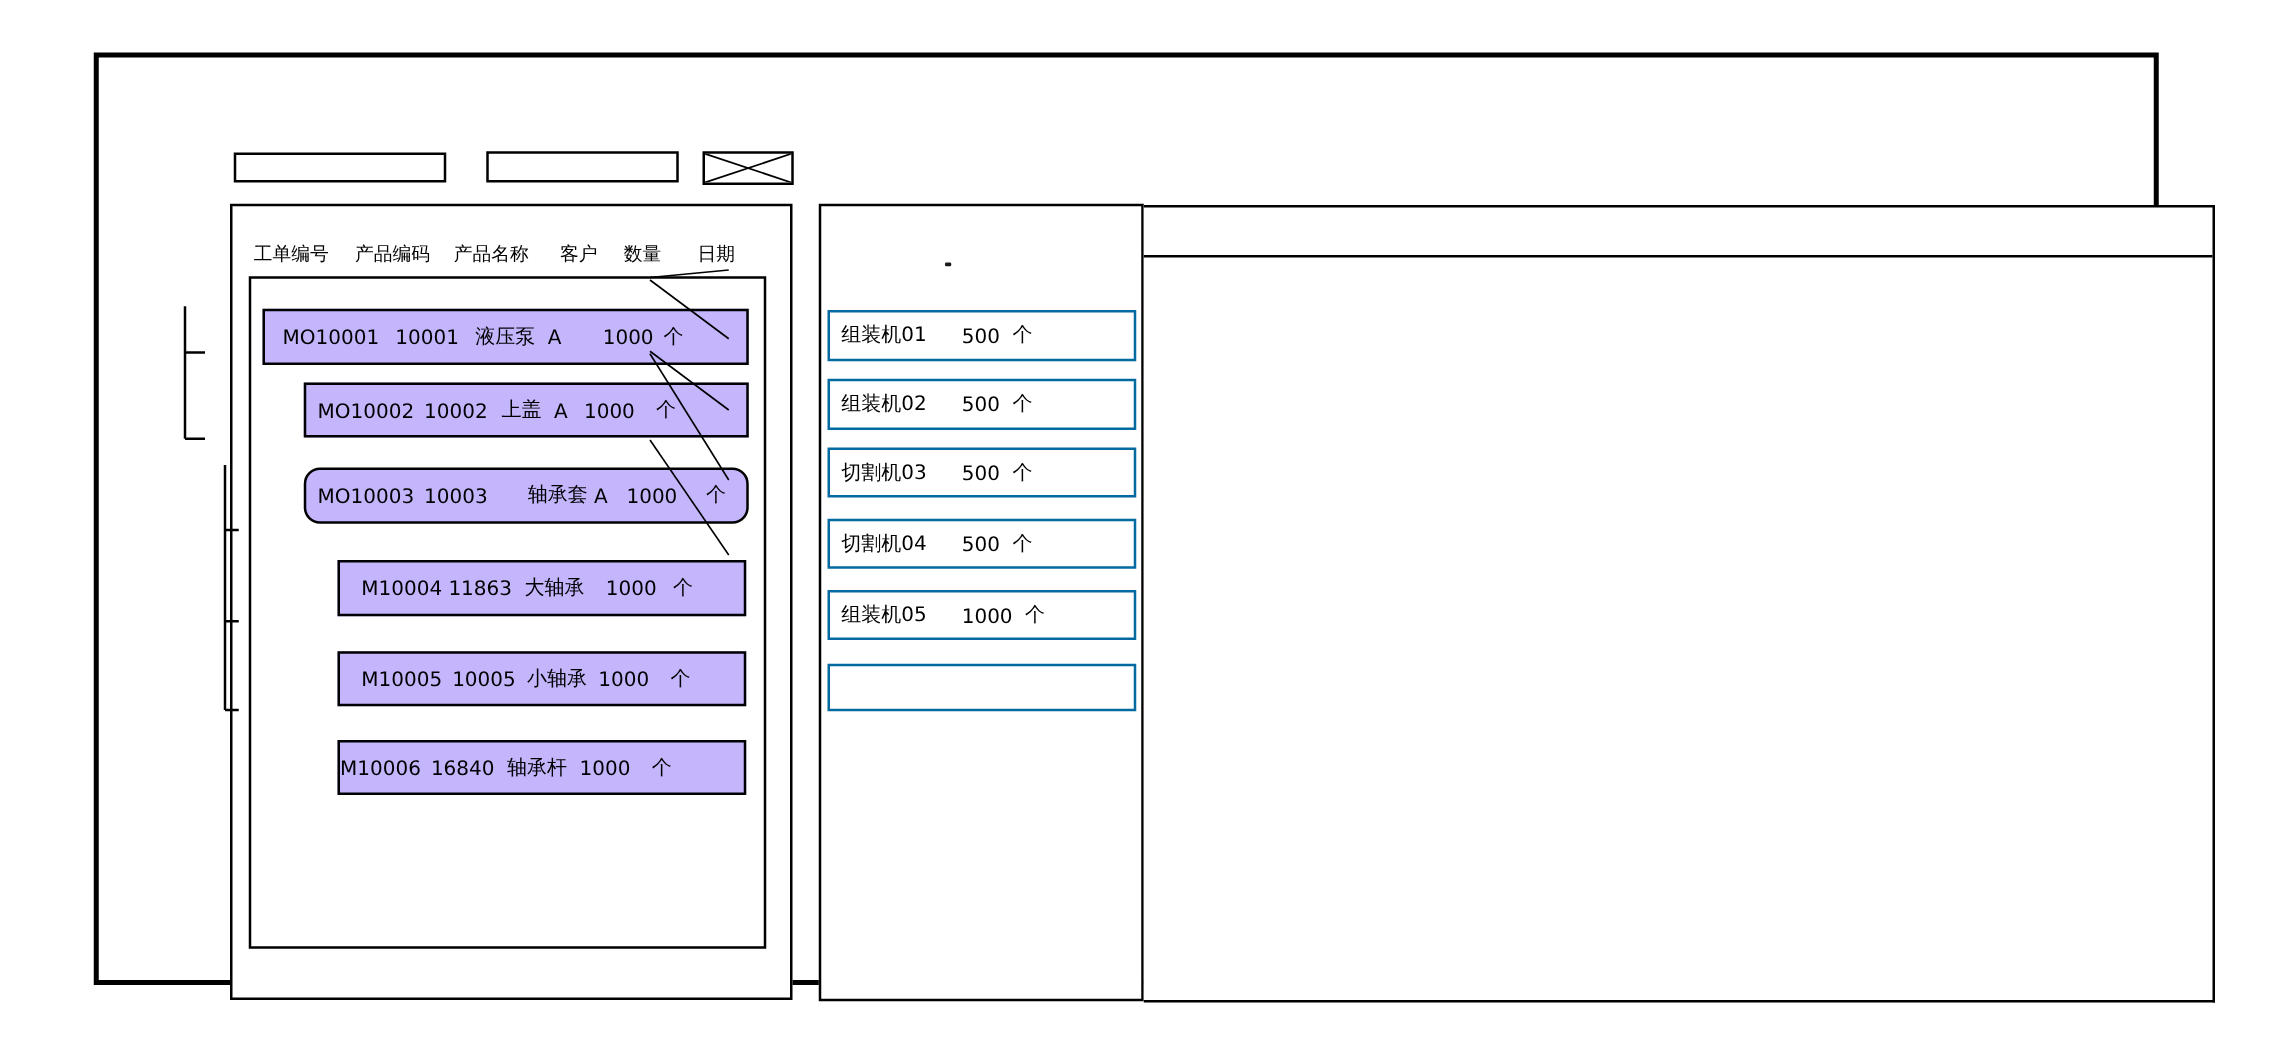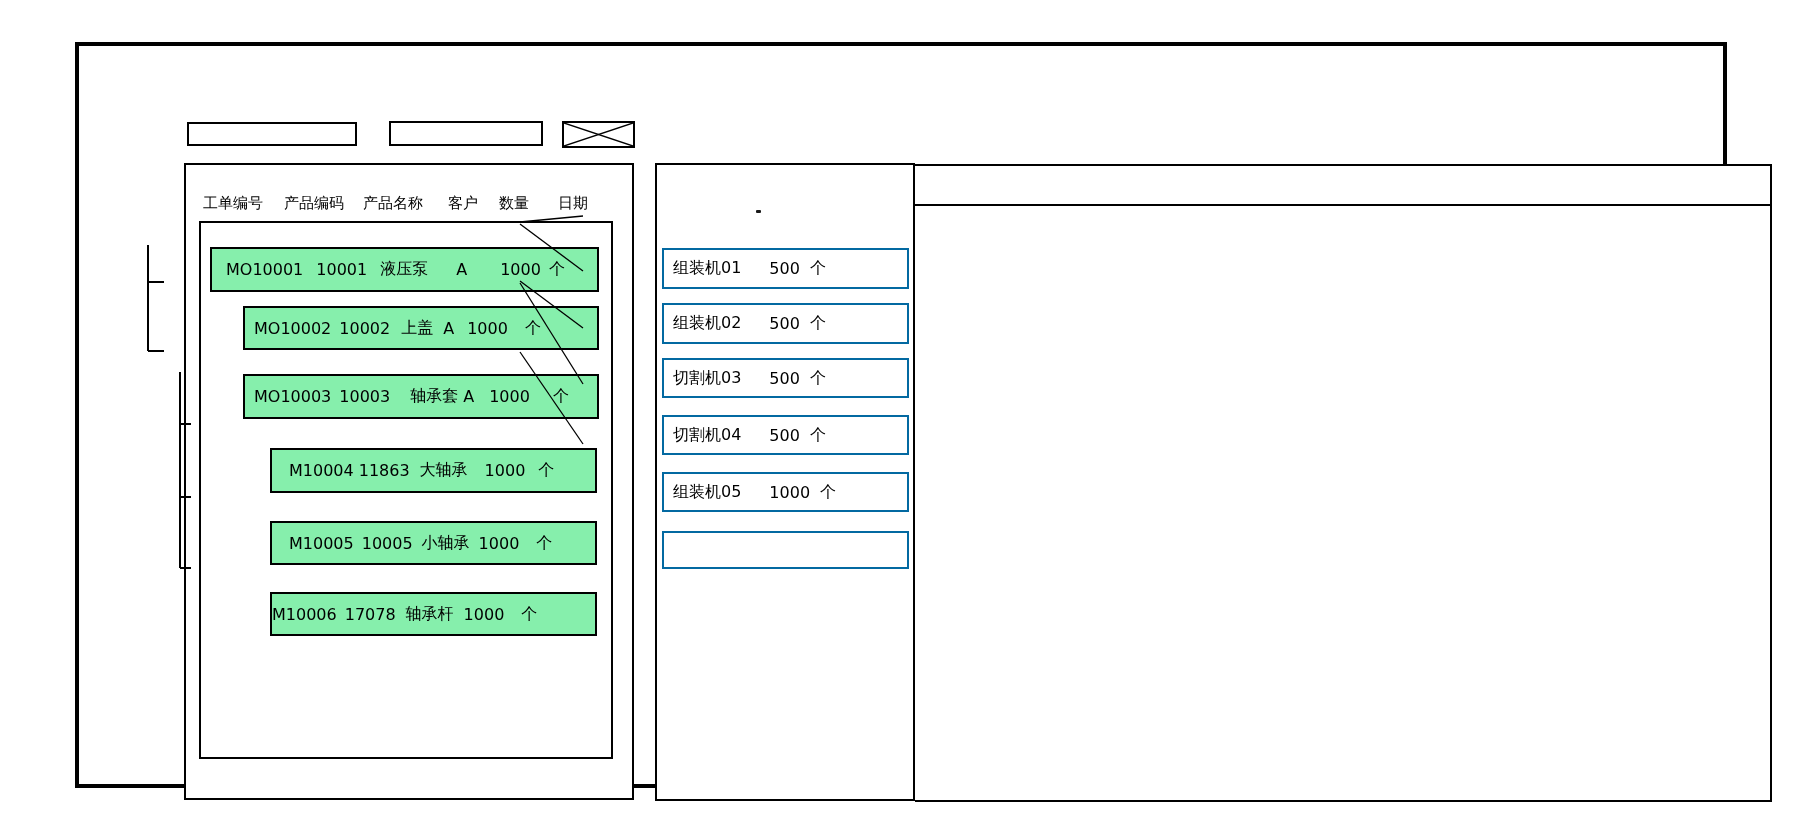--- a/index.html
+++ b/index.html
@@ -41,30 +41,30 @@
 
   
   .col-header { position: absolute; top: 29px; font-size: 15px; white-space: nowrap; }
 
   
   .tree-box { left: 120px; top: 175px; width: 414px; height: 538px; border: 2px solid #000000; }
 
   
   .node {
     border: 2px solid #000000;
-    background: #86efac;
+    background: #c4b5fd;
     display: flex;
     align-items: center;
     font-size: 16px;
     white-space: nowrap;
     overflow: hidden;
   }
   .n1 { left: 131px; top: 201px; width: 389px; height: 45px; padding-left: 14px; }
   .n2 { left: 164px; top: 260px; width: 356px; height: 44px; padding-left: 9px;  }
-  .n3 { left: 164px; top: 328px; width: 356px; height: 45px; padding-left: 9px;  }
+  .n3 { left: 164px; top: 328px; width: 356px; height: 45px; padding-left: 9px; border-radius: 13px;  }
   .n4 { left: 191px; top: 402px; width: 327px; height: 45px; padding-left: 17px; }
   .n5 { left: 191px; top: 475px; width: 327px; height: 44px; padding-left: 17px; }
   .n6 { left: 191px; top: 546px; width: 327px; height: 44px; }
   .node span { display: inline-block; }
 
   
   .machine {
     left: 583px; width: 247px;
     border: 2px solid #0369a1;
     background: #ffffff;
@@ -87,23 +87,23 @@
   .stray-dot { left: 677px; top: 164px; width: 5px; height: 3px; background: #1a1a1a; border-radius: 1px; }
 
   
   .overlay {
     position: absolute; left: 0; top: 0;
     width: 1819px; height: 833px;
     pointer-events: none;
   }
 
   
-  .g13 { margin-right: 13px; } .g14 { margin-right: 28px; text-align: center; } .g33 { margin-right: 33px; }
+  .g13 { margin-right: 13px; } .g14 { margin-right: 10px; text-align: center; } .g33 { margin-right: 33px; }
   .g8  { margin-right: 8px;  } .g11 { margin-right: 11px; } .g10 { margin-right: 10px; }
-  .g17 { margin-right: 17px; } .g16 { margin-right: 20px; } .g5  { margin-right: 5px;  }
+  .g17 { margin-right: 17px; } .g16 { margin-right: 32px; } .g5  { margin-right: 5px;  }
   .g15 { margin-right: 15px; } .g23 { margin-right: 23px; } .g9  { margin-right: 9px;  }
 </style>
 </head>
 <body>
 
 <div class="page">
   <div class="abs window">
 
     <div class="abs tool-field field1"></div>
     <div class="abs tool-field field2"></div>
@@ -158,21 +158,21 @@
     </div>
     <div class="abs node n5">
       <span class="g8">M10005</span>
       <span class="g9">10005</span>
       <span class="g9">小轴承</span>
       <span class="g17">1000</span>
       <span>个</span>
     </div>
     <div class="abs node n6">
       <span class="g8">M10006</span>
-      <span class="g10">17078</span>
+      <span class="g10">16840</span>
       <span class="g10">轴承杆</span>
       <span class="g17">1000</span>
       <span>个</span>
     </div>
 
     <div class="abs panel middle-panel"></div>
     <div class="abs stray-dot"></div>
 
     <div class="abs machine m1">
       <span class="mname">组装机01</span>

